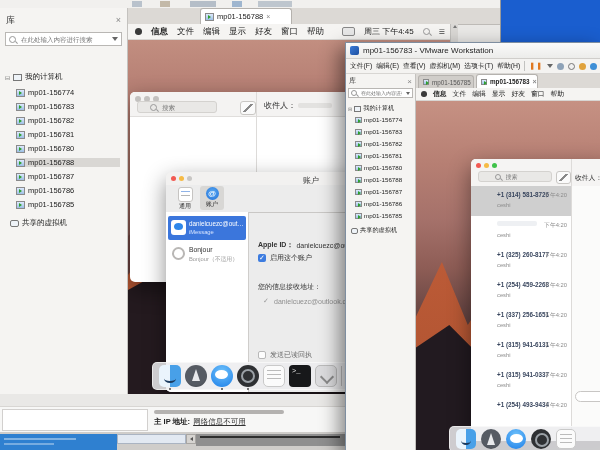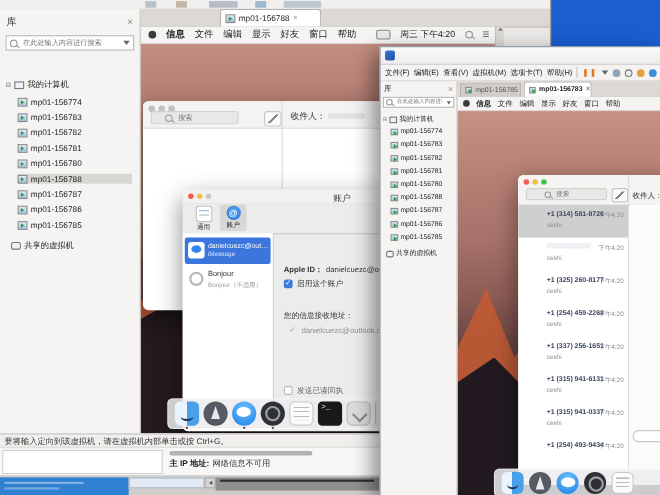--- a/index.html
+++ b/index.html
@@ -167,21 +167,21 @@
         <span class="applelogo"></span>
         <span class="mi" style="font-weight:bold;">信息</span>
         <span class="mi">文件</span>
         <span class="mi">编辑</span>
         <span class="mi">显示</span>
         <span class="mi">好友</span>
         <span class="mi">窗口</span>
         <span class="mi">帮助</span>
         <span style="flex:1;"></span>
         <span style="width:11px;height:7px;border:1px solid #888;border-radius:2px;background:#e8e8e8;"></span>
-        <span class="mi" style="font-size:8px;">周三 下午4:20</span>
+        <span class="mi" style="font-size:8px;">周三 下午4:45</span>
         <span class="mag"></span>
         <span style="font-size:7px;color:#444;padding-right:5px;">☰</span>
       </div>
 
       <div class="a wall" style="left:0;top:16px;width:322px;height:354px;
            background:linear-gradient(180deg,#c28e80 0%,#b47d72 16%,#a87468 30%,#99655c 44%,#7a4f4b 58%,#46302f 72%,#201d28 86%,#131722 100%);">
         <div class="mtn" style="top:38%;height:62%;background:#6b4240;opacity:.85;
              clip-path:polygon(0 28%,12% 14%,22% 30%,34% 8%,46% 26%,60% 2%,72% 22%,84% 10%,100% 30%,100% 100%,0 100%);"></div>
         <div class="mtn" style="top:44%;height:56%;background:linear-gradient(100deg,#c05a33 0 30%,#7c3f30 60%,#3a2528 100%);opacity:.9;
              clip-path:polygon(0 40%,10% 18%,20% 42%,33% 6%,45% 34%,58% 14%,70% 40%,100% 26%,100% 100%,0 100%);"></div>
@@ -292,30 +292,27 @@
         <span class="sepv"></span>
         <span class="dk ic-folder"></span>
         <span class="dk ic-trash"></span>
       </div>
     </div>
 
     <div class="a" style="left:450px;top:24px;width:8px;height:370px;background:#dad8d5;border-left:1px solid #c2c0bd;box-sizing:border-box;">
       <div style="margin:1px auto;width:0;height:0;border-left:2px solid transparent;border-right:2px solid transparent;border-bottom:3px solid #777;"></div>
     </div>
 
-    <div class="a" style="left:0;top:394px;width:500px;height:12px;background:#f0efed;border-top:1px solid #c6c4c1;">
-      <span style="position:absolute;left:4px;top:2px;font-size:7.5px;color:#333;white-space:nowrap;">要将输入定向到该虚拟机，请在虚拟机内部单击或按 Ctrl+G。</span>
-    </div>
 
     <div class="a" style="left:0;top:406px;width:500px;height:26px;background:#f7f7f6;border-top:1px solid #d8d6d3;">
       <div class="a" style="left:2px;top:2px;width:146px;height:22px;background:#fff;border:1px solid #d2d0ce;box-sizing:border-box;"></div>
       <div class="a" style="left:154px;top:3px;width:130px;height:4px;background:#b4b2b0;border-radius:2px;filter:blur(.4px);"></div>
       <div class="f a" style="left:154px;top:10px;gap:3px;">
         <span style="font-size:7.5px;font-weight:bold;color:#222;">主 IP 地址:</span>
-        <span style="font-size:7.5px;color:#333;">网络信息不可用</span>
+        <span style="font-size:7.5px;color:#333;text-decoration:underline;">网络信息不可用</span>
       </div>
     </div>
   </div>
 
   <div class="a" style="left:0;top:432px;width:345px;height:18px;background:#cfcdca;">
     <div class="a" style="left:0;top:2px;width:117px;height:16px;background:#2f80d0;">
       <div style="position:absolute;left:4px;top:4px;width:72px;height:2px;background:rgba(255,255,255,.4);"></div>
       <div style="position:absolute;left:4px;top:9px;width:50px;height:2px;background:rgba(255,255,255,.35);"></div>
     </div>
     <div class="a" style="left:117px;top:2px;width:69px;height:10px;background:#e2e9f2;border:1px solid #aab4c2;box-sizing:border-box;"></div>
@@ -324,20 +321,21 @@
     </div>
     <div class="a" style="left:196px;top:2px;width:149px;height:12px;background:#8f8f8f;">
       <div style="position:absolute;left:4px;top:2px;width:140px;height:2px;background:#2e2e2e;"></div>
     </div>
   </div>
 
   <div class="a vmw" id="win2" style="left:345px;top:42px;width:255px;height:408px;border:1px solid #7e8ea0;box-sizing:content-box;box-shadow:-6px 6px 18px rgba(0,0,0,.45);overflow:hidden;">
 
     <div class="f a" style="left:0;top:0;width:255px;height:16px;background:linear-gradient(#fafafa,#ececea);border-bottom:1px solid #d0cecb;gap:4px;padding-left:4px;box-sizing:border-box;">
       <span style="width:9px;height:9px;background:linear-gradient(135deg,#3b7bd8,#1c4fa0);border-radius:2px;flex:none;"></span>
+      <span style="font-size:8px;color:#222;white-space:nowrap;">mp01-156783 - VMware Workstation</span>
     </div>
 
     <div class="f a" style="left:0;top:16px;width:255px;height:15px;background:#f4f3f1;border-bottom:1px solid #d8d6d3;gap:4px;padding-left:4px;box-sizing:border-box;font-size:6.8px;color:#222;white-space:nowrap;">
       <span>文件(F)</span>
       <span>编辑(E)</span>
       <span>查看(V)</span>
       <span>虚拟机(M)</span>
       <span>选项卡(T)</span>
       <span>帮助(H)</span>
       <span class="sepv" style="height:10px;"></span>

